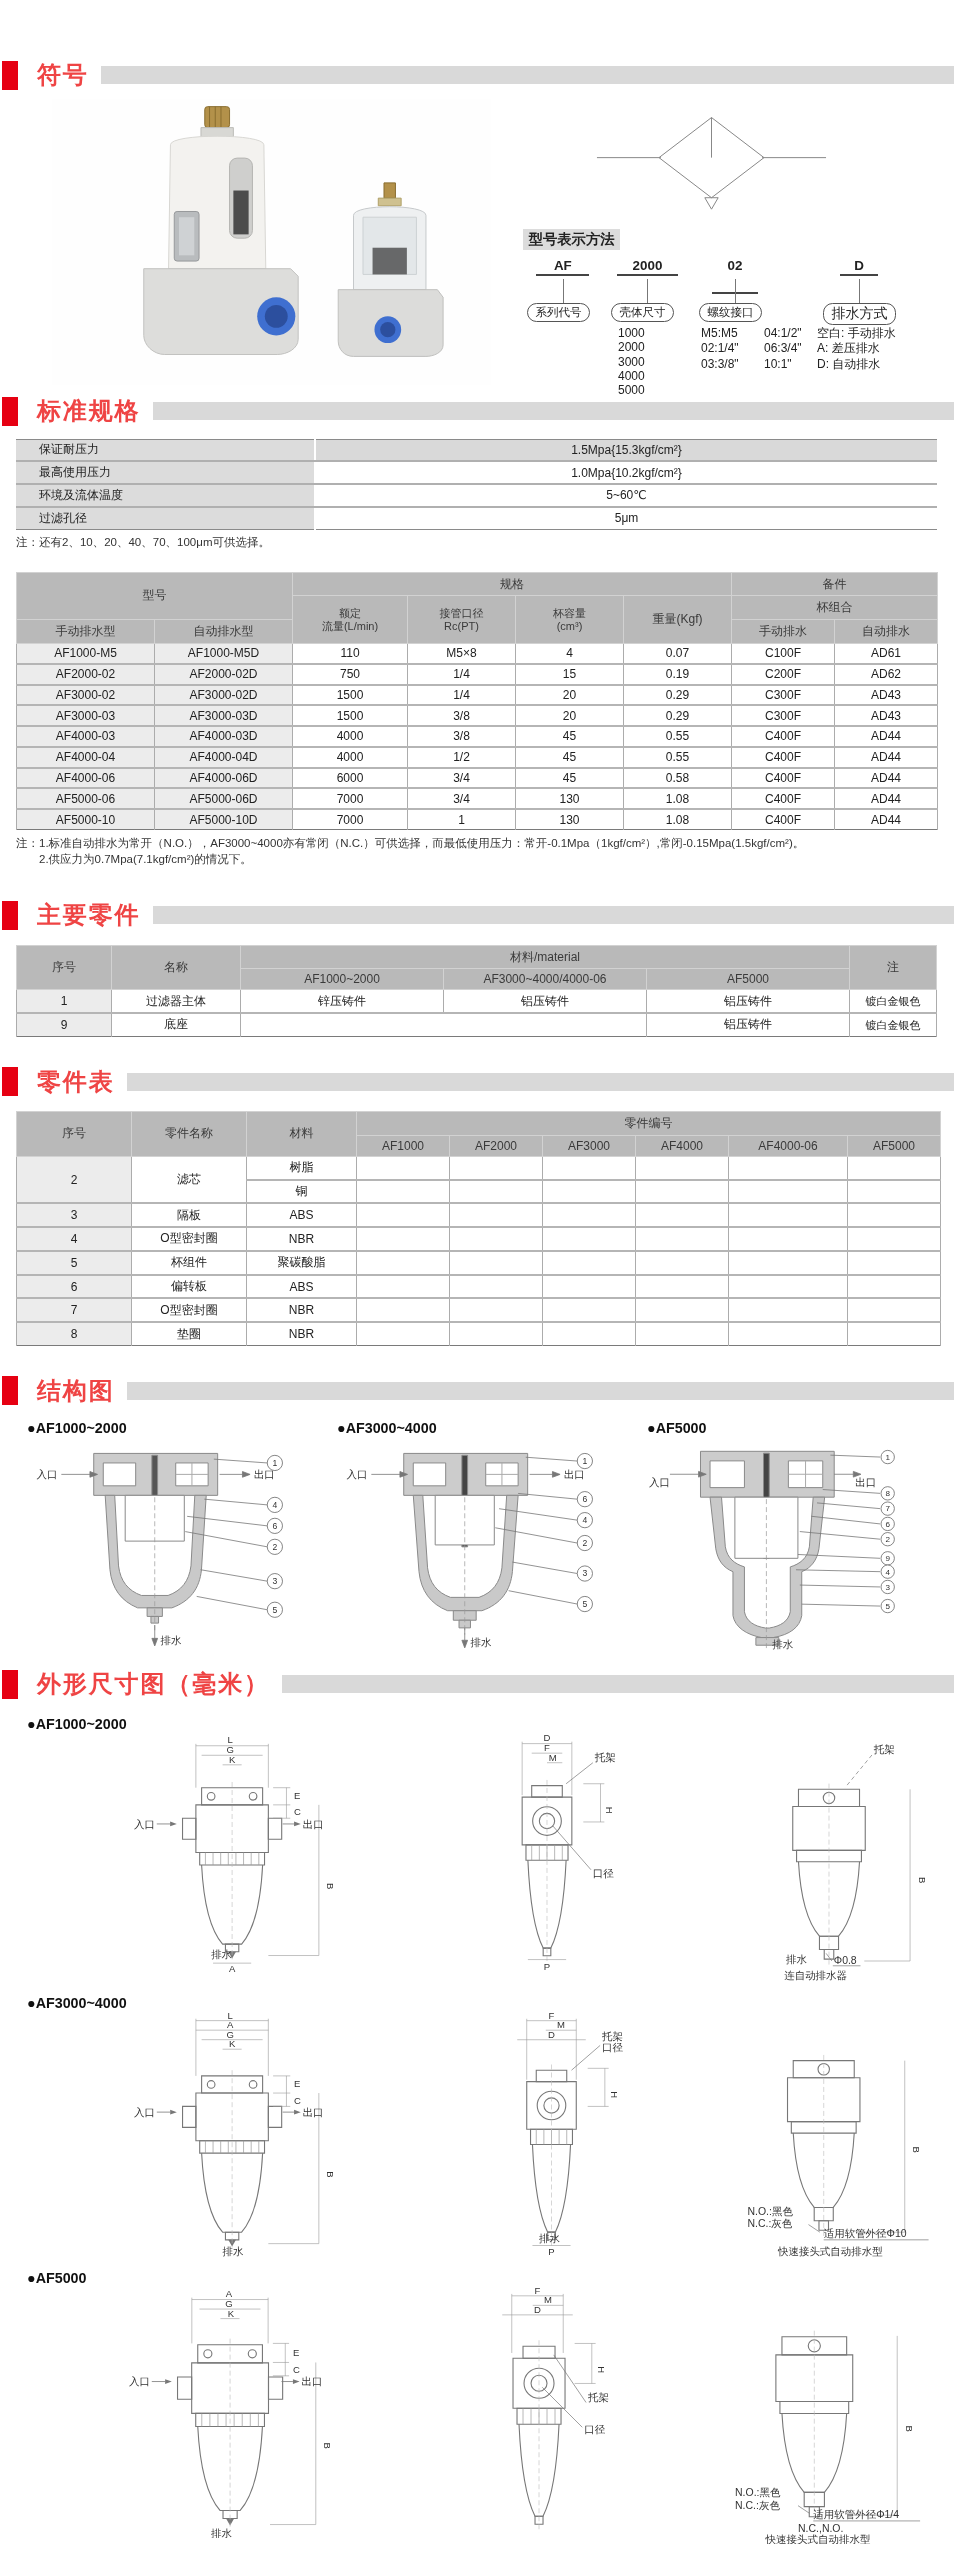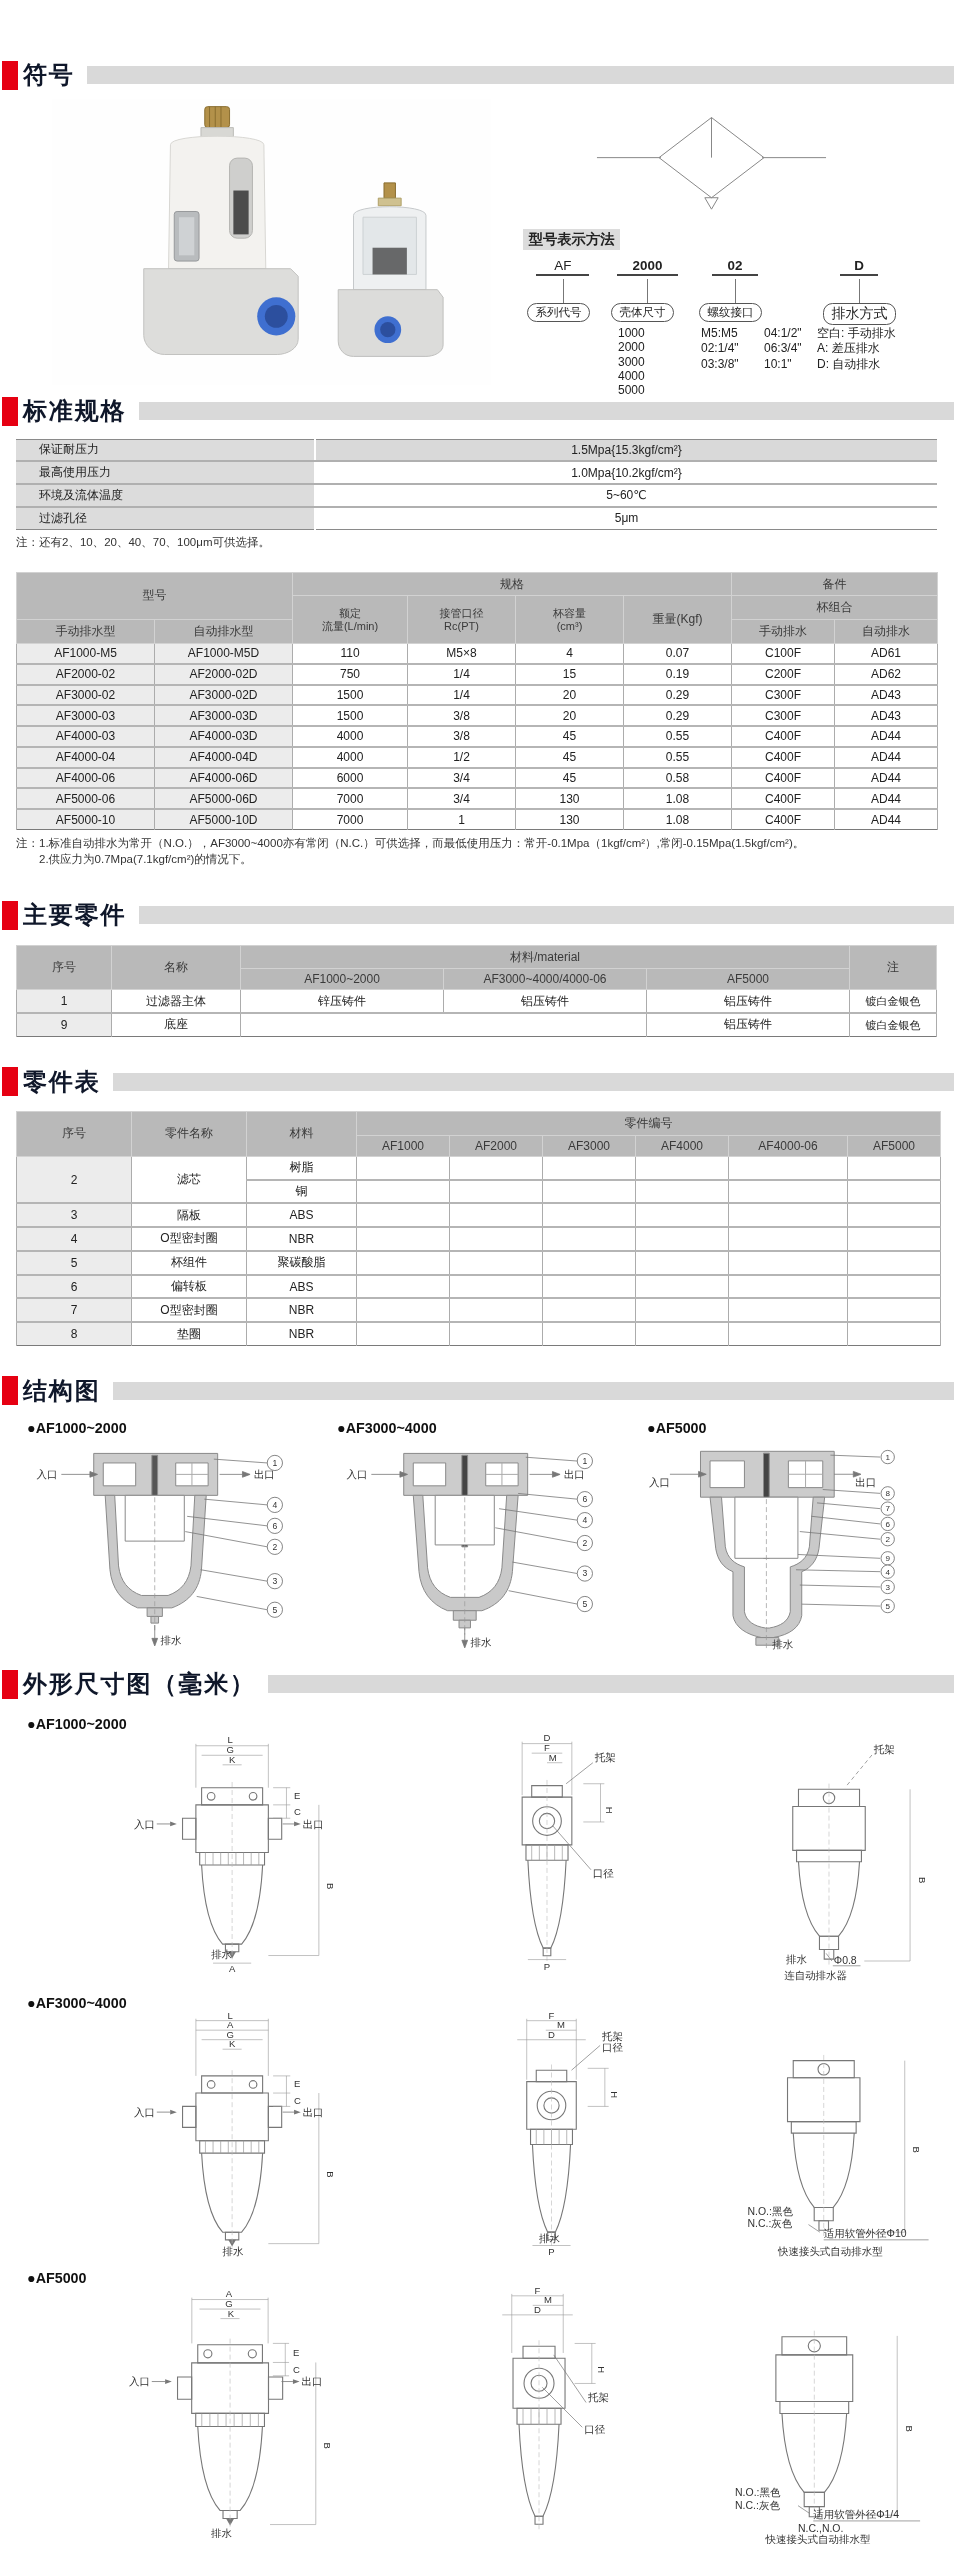--- a/index.html
+++ b/index.html
@@ -2,21 +2,21 @@
 <html><head>
 <meta charset="utf-8">
 <style>
 *{margin:0;padding:0;box-sizing:border-box}
 html,body{background:#fff}
 body{width:954px;height:2576px;position:relative;font-family:"Liberation Sans","DejaVu Sans",sans-serif;color:#222;overflow:hidden}
 
 
 .sec-h{display:flex;align-items:center;margin-left:1.9px;margin-right:0}
 .sec-h .red{width:16px;height:29px;background:#e60012;flex:0 0 auto}
-.sec-h .t{font-size:24px;font-weight:bold;color:#0f172a;margin-left:5px;letter-spacing:1.9px;white-space:nowrap}
+.sec-h .t{font-size:24px;font-weight:bold;color:#ef4444;margin-left:19px;letter-spacing:1.9px;white-space:nowrap}
 .sec-h .bar{flex:1;height:18px;background:#d9d9d9;margin-left:12.4px}
 
 .bullet{font-size:14.3px;font-weight:bold;color:#111}
 .note{font-size:11.5px;color:#333;margin:5.7px 0 0 16px;line-height:15.3px}
 
 
 .spec{width:921px;margin:11.5px 0 0 16px;border-collapse:collapse;table-layout:fixed;font-size:12px;border-top:1.9px solid #8a8a8a;border-bottom:1.9px solid #8a8a8a}
 .spec td{border-bottom:2.9px double #b0b0b0;padding:1.9px 5.7px;height:19px}
 .spec tr:last-child td{border-bottom:none}
 .spec .lbl{width:299px;background:#dcdcdc;border-right:2.9px solid #fff;padding-left:23px}
@@ -136,23 +136,23 @@
       <line x1="5" y1="52" x2="72" y2="52"></line>
       <polygon points="125,10 180,52 125,94 70,52"></polygon>
       <line x1="125" y1="10" x2="125" y2="52"></line>
       <path d="M118,94 L132,94 L125,106 Z"></path>
       <line x1="178" y1="52" x2="245" y2="52"></line>
     </g>
   </svg>
 
   <div style="position:absolute;left:523px;top:138px;width:425px;height:177px">
     <div style="display:inline-block;background:#dcdcdc;padding:1px 5.7px;font-size:14.3px;font-weight:bold">型号表示方法</div>
-    <div style="position:absolute;left:13.4px;top:29px;width:53px;text-align:center;font-weight:normal;font-size:13.4px;border-bottom:2.9px double #444;padding-bottom:1px">AF</div>
+    <div style="position:absolute;left:13.4px;top:29px;width:53px;text-align:center;font-weight:bold;font-size:13.4px;border-bottom:2.9px double #444;padding-bottom:1px">AF</div>
     <div style="position:absolute;left:94px;top:29px;width:61px;text-align:center;font-weight:bold;font-size:13.4px;border-bottom:2.9px double #444;padding-bottom:1px">2000</div>
-    <div style="position:absolute;left:189px;top:29px;width:46px;text-align:center;font-weight:bold;font-size:13.4px;border-bottom:2.9px double #444;padding-bottom:1px">02</div>
+    <div style="position:absolute;left:189px;top:29px;width:46px;text-align:center;font-weight:bold;font-size:13.4px;border-bottom:2.9px double #444;padding-bottom:19px">02</div>
     <div style="position:absolute;left:317px;top:29px;width:38px;text-align:center;font-weight:bold;font-size:13.4px;border-bottom:2.9px double #444;padding-bottom:1px">D</div>
     <div style="position:absolute;left:40px;top:50px;width:1px;height:25px;background:#777"></div>
     <div style="position:absolute;left:124px;top:50px;width:1px;height:25px;background:#777"></div>
     <div style="position:absolute;left:212px;top:50px;width:1px;height:25px;background:#777"></div>
     <div style="position:absolute;left:336px;top:50px;width:1px;height:25px;background:#777"></div>
     <div style="position:absolute;left:3.8px;top:74px;border:1px solid #555;border-radius:9.5px;padding:1px 7.6px;font-size:11.5px">系列代号</div>
     <div style="position:absolute;left:88px;top:74px;border:1px solid #555;border-radius:9.5px;padding:1px 7.6px;font-size:11.5px">壳体尺寸</div>
     <div style="position:absolute;left:176px;top:74px;border:1px solid #555;border-radius:9.5px;padding:1px 7.6px;font-size:11.5px">螺纹接口</div>
     <div style="position:absolute;left:300px;top:74px;border:1px solid #555;border-radius:9.5px;padding:1px 7.6px;font-size:14px">排水方式</div>
     <div style="position:absolute;left:95px;top:97px;font-size:12px;line-height:14.3px">

